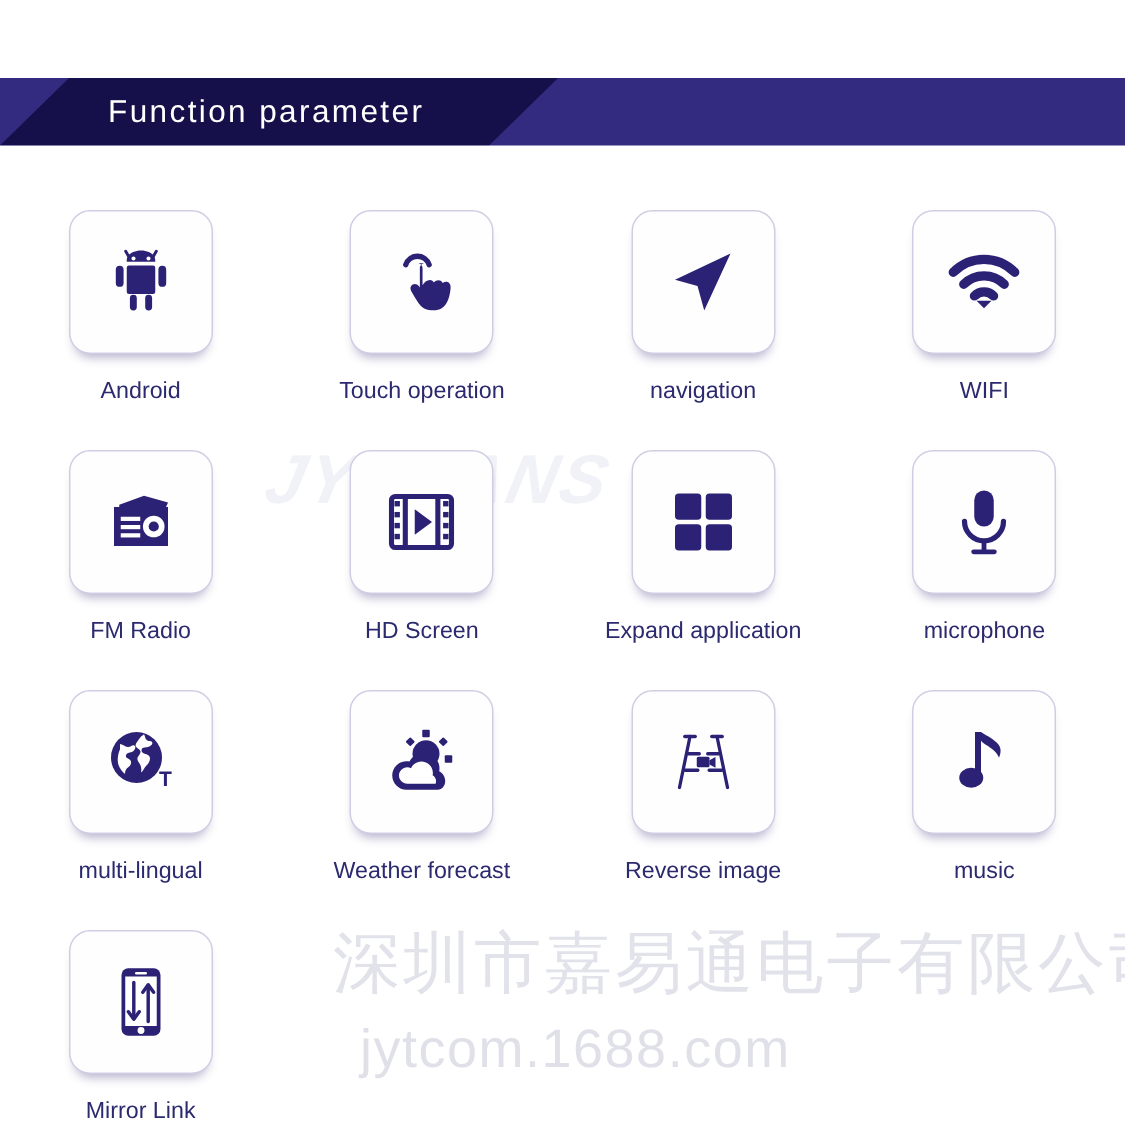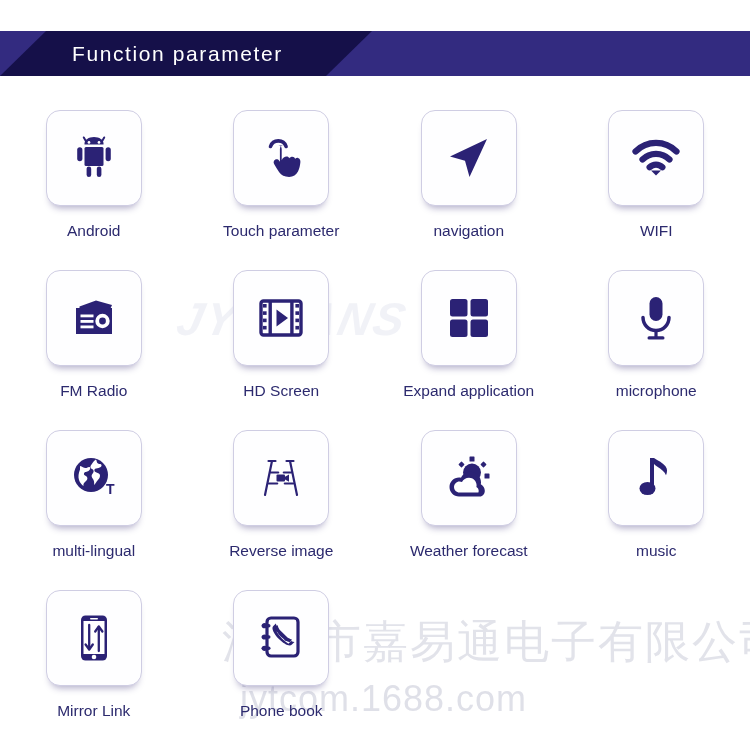--- a/index.html
+++ b/index.html
@@ -7,21 +7,21 @@
     width:750px;height:750px;
     background:#ffffff;
     font-family:"Liberation Sans","DejaVu Sans",sans-serif;
     overflow:hidden;
     position:relative;
   }
 
   
   .banner{
     position:absolute;
-    left:0;top:31px;
+    left:0;top:52px;
     width:750px;height:45px;
     background:#332b80;
     overflow:hidden;
   }
   .banner-dark{
     position:absolute;
     left:0;top:0;
     width:372px;height:45px;
     background:#151049;
     clip-path:polygon(46px 0, 372px 0, 326px 45px, 0 45px);
@@ -75,21 +75,21 @@
     display:grid;
     grid-template-columns:repeat(4,1fr);
     grid-auto-rows:160px;
     row-gap:0;
   }
   .cell{
     position:relative;
     display:flex;
     flex-direction:column;
     align-items:center;
-    justify-content:flex-start;
+    justify-content:flex-end;
   }
   .tile{
     position:relative;
     width:94px;height:94px;
     border-radius:14px;
     background:#fefeff;
     border:1px solid #cfcde3;
     box-shadow:0 6px 7px -4px rgba(60,50,120,0.40);
     display:flex;
     align-items:center;
@@ -143,21 +143,21 @@
 
   <div class="cell">
     <div class="tile">
       <span>
         <svg width="56" height="56" viewBox="0 0 56 56">
           <path d="M17.5 16.5a8.2 8.2 0 0 1 15.6 0" fill="none" stroke="#2b2275" stroke-width="3.6" stroke-linecap="round"></path>
           <path d="M25.3 15.5c1.9 0 3.4 1.5 3.4 3.4v11.3c1-2.2 2.9-3.6 4.9-3.6 1.3 0 2.2.7 2.6 1.7.9-1 2-1.5 3.1-1.5 1.4 0 2.4.8 2.8 1.9 1-.7 2-1 2.9-.8 1.7.4 2.6 2 2.4 4.2-.3 3.5-1 6.8-2.4 9.4-1.8 3.4-4.7 5.4-8.9 5.4-4.6 0-7.8-1.6-9.9-4.6-1.8-2.5-3.4-5.3-5.1-8.3-.9-1.6-.5-3.4 1-4.3 1.4-.8 3.1-.4 4.1 1l.7 1V18.9c0-1.9 1.5-3.4 3.4-3.4z" fill="#2b2275"></path>
         </svg>
       </span>
     </div>
-    <div class="caption">Touch parameter</div>
+    <div class="caption">Touch operation</div>
   </div>
 
 
   <div class="cell">
     <div class="tile">
       <span>
         <svg width="56" height="56" viewBox="0 0 56 56">
           <path d="M46 9 9 26.5l15 4.2L28.5 47z" fill="#2b2275"></path>
         </svg>
       </span>
@@ -252,20 +252,37 @@
       <span>
         <svg width="56" height="56" viewBox="0 0 56 56">
           <circle cx="25" cy="25" r="17" fill="#2b2275"></circle>
           <path d="M14 16c2.5.5 3.5 2 5.5 2s2.5-1.5 4-1 .5 3-1 4-4 .5-4.5 2.5 2 2 3 3.5 0 3.5-1.5 4.5-2.5 3-2 4.5c-1.7-1.2-3.6-3.3-4.5-6-1-3-.5-7 1-10.5z" fill="#ffffff"></path>
           <path d="M30 9.5c1 1.5.5 3 2 4s3 0 3.5 1.5-1.5 2.5-3 3-3.5 0-4 1.5.5 2.5 2 3 3.5 1 3.5 3-1 3.5-2.5 5-2 3.5-3.5 4.5c.5-2.5 0-4.5-1-6s-2-3-1-4.5 2-2.5 1.5-4-2.5-1.5-3-3 1-3 2-4.5 2-2.5 3.5-3.5z" fill="#ffffff"></path>
           <text x="40" y="44" font-family="Liberation Sans, sans-serif" font-size="14" font-weight="bold" fill="#2b2275">T</text>
         </svg>
       </span>
     </div>
     <div class="caption">multi-lingual</div>
+  </div>
+
+  <div class="cell">
+    <div class="tile">
+      <span>
+        <svg width="56" height="56" viewBox="0 0 56 56" fill="#2b2275">
+          <rect x="28.5" y="6.5" width="5" height="5" rx="0.6"></rect>
+          <rect x="18.3" y="12.3" width="4.4" height="4.4" rx="0.6" transform="rotate(45 20.5 14.5)"></rect>
+          <rect x="40.3" y="12.3" width="4.4" height="4.4" rx="0.6" transform="rotate(45 42.5 14.5)"></rect>
+          <rect x="43.5" y="23.5" width="5" height="5" rx="0.6"></rect>
+          <circle cx="31" cy="22.5" r="9"></circle>
+          <path d="M18 46.5c-5.2 0-9.5-4.2-9.5-9.5s4.3-9.5 9.5-9.5c.7 0 1.4.1 2 .2 1.7-3.5 5.3-5.9 9.5-5.9 5.8 0 10.5 4.7 10.5 10.5 0 .6-.1 1.3-.2 1.9 2.4 1.2 4 3.7 4 6.5 0 3.2-2.1 5.8-5 5.8z" fill="#2b2275"></path>
+          <path d="M18.5 42.5c-3 0-5.5-2.5-5.5-5.5s2.5-5.5 5.5-5.5c.9 0 1.8.2 2.5.6 1.2-2.6 3.9-4.4 7-4.4 4.2 0 7.6 3.4 7.6 7.6 0 .6-.1 1.1-.2 1.6 1.4.8 2.3 2.2 2.3 3.9 0 .6-.1 1.1-.3 1.7z" fill="#ffffff"></path>
+        </svg>
+      </span>
+    </div>
+    <div class="caption">Weather forecast</div>
   </div>
 
   <div class="cell">
     <div class="tile">
       <span>
         <svg width="56" height="56" viewBox="0 0 56 56" stroke="#2b2275" stroke-width="2.2" fill="none" stroke-linecap="round">
           <path d="M19 11 12 45"></path>
           <path d="M37 11 44 45"></path>
           <path d="M15.5 11h7"></path>
           <path d="M33.5 11h7"></path>
@@ -280,37 +297,20 @@
         </svg>
       </span>
     </div>
     <div class="caption">Reverse image</div>
   </div>
 
   <div class="cell">
     <div class="tile">
       <span>
         <svg width="56" height="56" viewBox="0 0 56 56" fill="#2b2275">
-          <rect x="28.5" y="6.5" width="5" height="5" rx="0.6"></rect>
-          <rect x="18.3" y="12.3" width="4.4" height="4.4" rx="0.6" transform="rotate(45 20.5 14.5)"></rect>
-          <rect x="40.3" y="12.3" width="4.4" height="4.4" rx="0.6" transform="rotate(45 42.5 14.5)"></rect>
-          <rect x="43.5" y="23.5" width="5" height="5" rx="0.6"></rect>
-          <circle cx="31" cy="22.5" r="9"></circle>
-          <path d="M18 46.5c-5.2 0-9.5-4.2-9.5-9.5s4.3-9.5 9.5-9.5c.7 0 1.4.1 2 .2 1.7-3.5 5.3-5.9 9.5-5.9 5.8 0 10.5 4.7 10.5 10.5 0 .6-.1 1.3-.2 1.9 2.4 1.2 4 3.7 4 6.5 0 3.2-2.1 5.8-5 5.8z" fill="#2b2275"></path>
-          <path d="M18.5 42.5c-3 0-5.5-2.5-5.5-5.5s2.5-5.5 5.5-5.5c.9 0 1.8.2 2.5.6 1.2-2.6 3.9-4.4 7-4.4 4.2 0 7.6 3.4 7.6 7.6 0 .6-.1 1.1-.2 1.6 1.4.8 2.3 2.2 2.3 3.9 0 .6-.1 1.1-.3 1.7z" fill="#ffffff"></path>
-        </svg>
-      </span>
-    </div>
-    <div class="caption">Weather forecast</div>
-  </div>
-
-  <div class="cell">
-    <div class="tile">
-      <span>
-        <svg width="56" height="56" viewBox="0 0 56 56" fill="#2b2275">
           <path d="M26 8v30.5h-4V8z"></path>
           <path d="M26 8c4 2.6 9 5 11.5 8.2 2.2 2.8 1.8 5.8.5 9-1.3-3.6-4.6-6-8.2-8.3-1.6-1-2.9-2-3.8-3z"></path>
           <ellipse cx="19.5" cy="38.5" rx="8" ry="6.6"></ellipse>
         </svg>
       </span>
     </div>
     <div class="caption">music</div>
   </div>
 
   <div class="cell">
@@ -326,36 +326,14 @@
             <path d="M19.6 34.5 23.2 39.5 26.8 34.5"></path>
             <path d="M32.8 41V17"></path>
             <path d="M29.2 21.5 32.8 16.5 36.4 21.5"></path>
           </g>
         </svg>
       </span>
     </div>
     <div class="caption">Mirror Link</div>
   </div>
 
-  <div class="cell">
-    <div class="tile">
-      <span>
-        <svg width="56" height="56" viewBox="0 0 56 56">
-          <rect x="14" y="8" width="31" height="38" rx="4" fill="none" stroke="#2b2275" stroke-width="3.2"></rect>
-          <g fill="#2b2275">
-            <rect x="8.5" y="14" width="9" height="3.4" rx="1.7"></rect>
-            <rect x="8.5" y="25.3" width="9" height="3.4" rx="1.7"></rect>
-            <rect x="8.5" y="36.6" width="9" height="3.4" rx="1.7"></rect>
-            <circle cx="11.5" cy="15.7" r="2.6"></circle>
-            <circle cx="11.5" cy="27" r="2.6"></circle>
-            <circle cx="11.5" cy="38.3" r="2.6"></circle>
-          </g>
-          <path d="M23.5 15.5c-1.6 1.6-1.3 4.1.3 6.6l1.9-1.9c-.9-1.4-1.1-2.6-.4-3.3z" fill="#2b2275"></path>
-          <path d="M23.8 22.1c2.9 4.6 7 8.7 11.6 11.6l2.8-2.8c1.1.6 2.3 1 3.3 1.1l-2.6 2.6c-2.4 2.4-8.1-.7-13-5.6s-8-10.6-5.6-13l2.6-2.6c.1 1 .5 2.2 1.1 3.3z" fill="#2b2275"></path>
-          <path d="M36.2 28.5c-.7.7-1.9.5-3.3-.4l-1.9 1.9c2.5 1.6 5 1.9 6.6.3z" fill="#2b2275"></path>
-          <path d="M22 17.5c2.2 6.5 8.2 12.5 14.7 14.7l2.4-2.4c-1.8-.5-3.3-1.2-4.6-2.2l-7.9-7.9c-1-1.3-1.7-2.8-2.2-4.6z" fill="#2b2275"></path>
-        </svg>
-      </span>
-    </div>
-    <div class="caption">Phone book</div>
-  </div>
 
 </div>
 
 </body></html>

